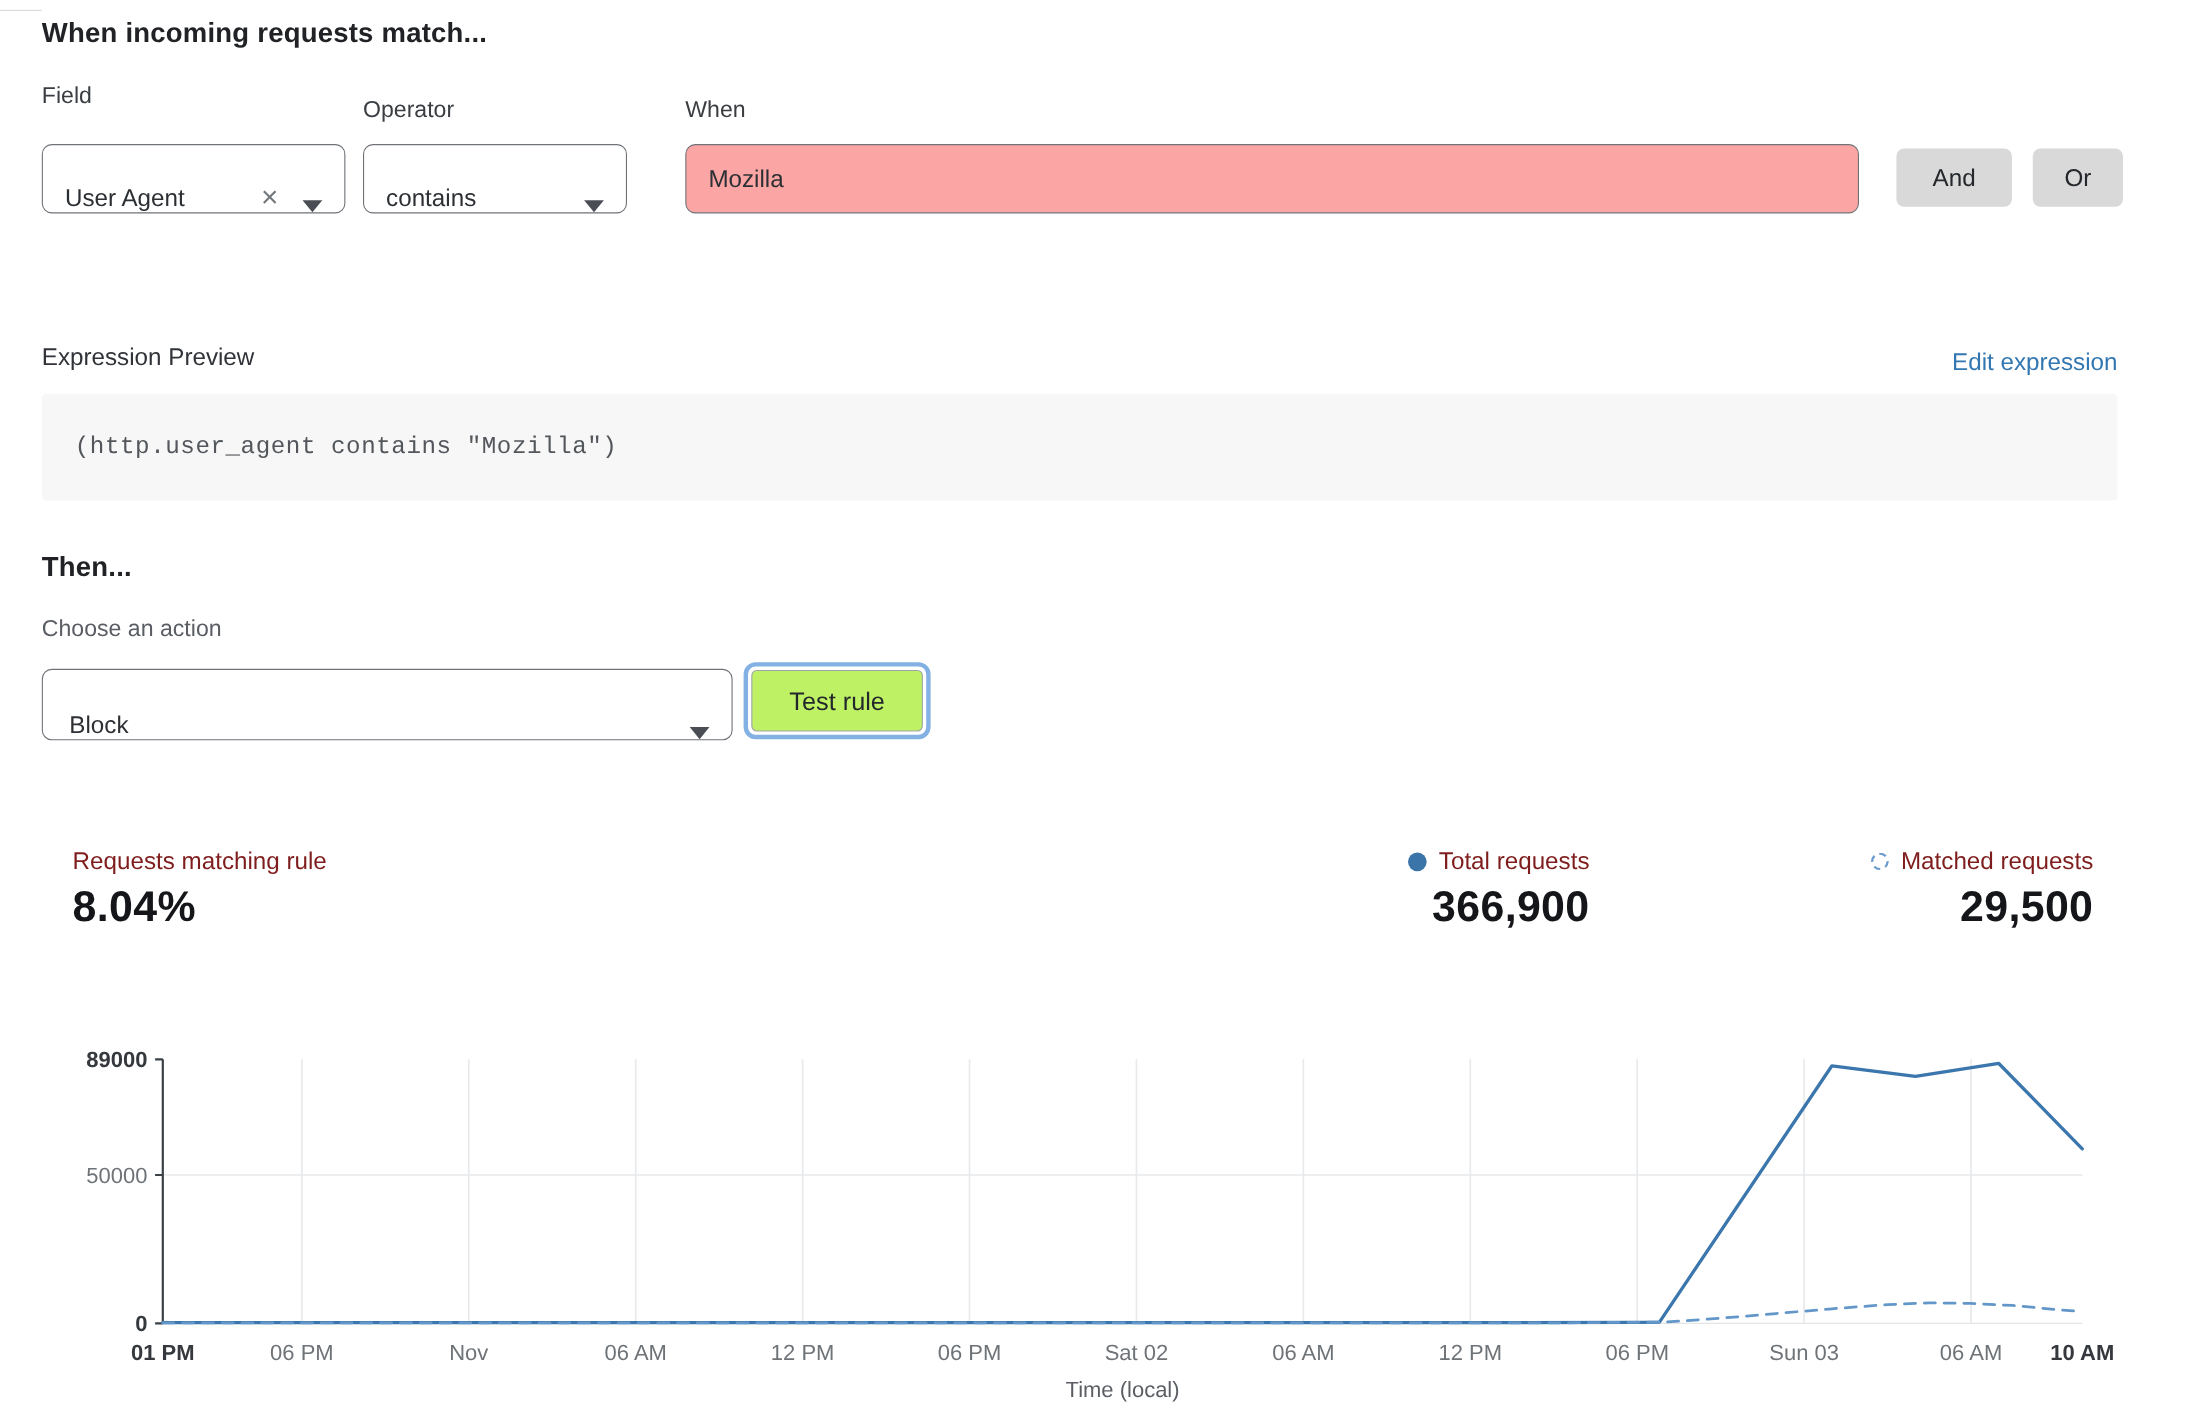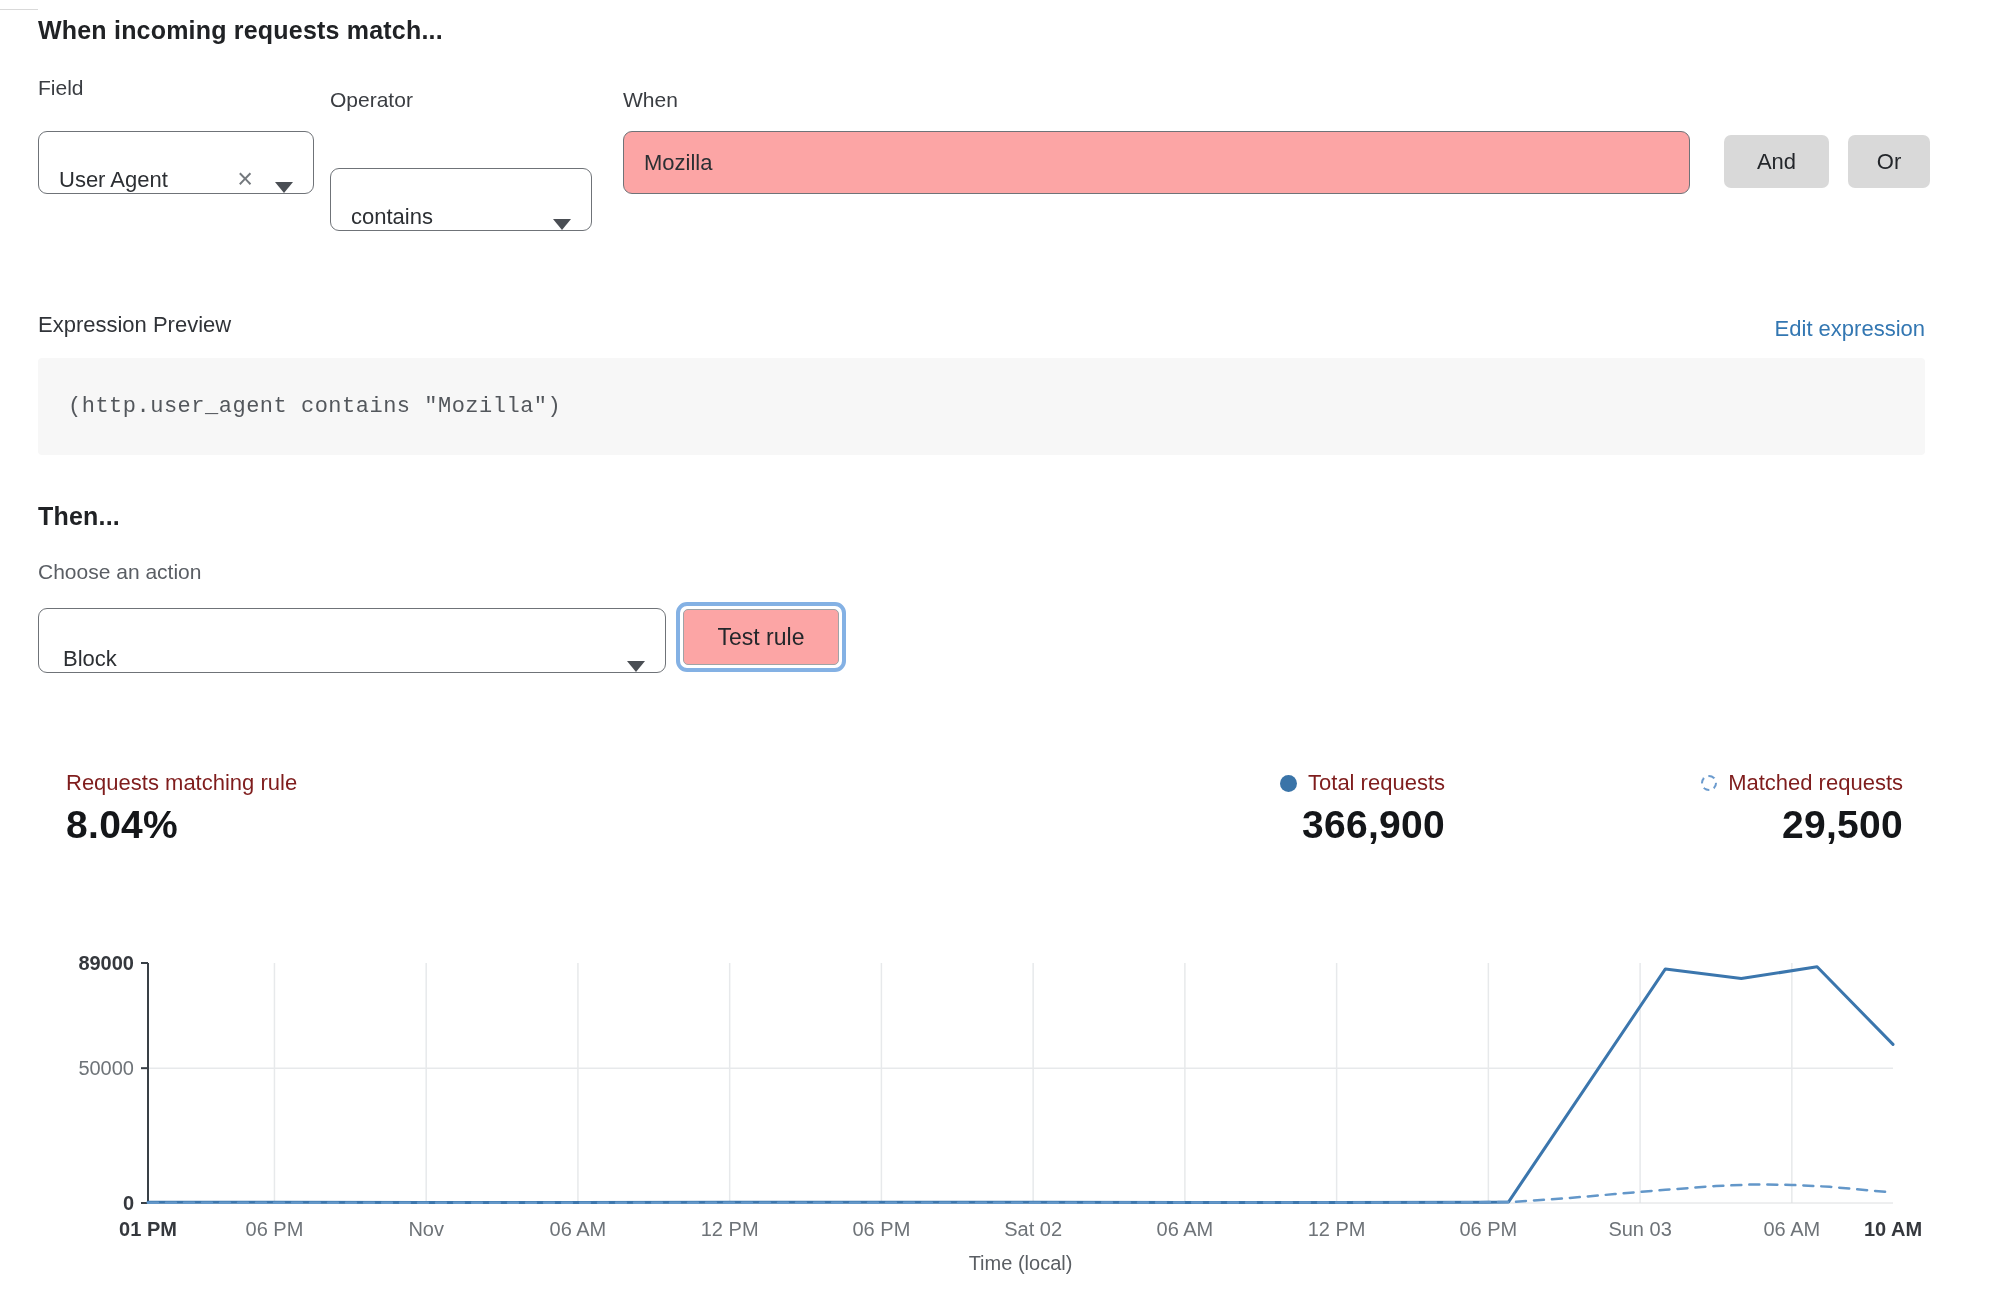--- a/index.html
+++ b/index.html
@@ -47,21 +47,21 @@
   }
 
   .choose-label { position:absolute; left:38px; top:560px; font-size:21px; color:#5a5e64; }
   .action-select { left:38px; top:608px; width:628px; }
 
   .test-rule-wrap {
     position:absolute; left:676px; top:602px; border:4px solid #84b1e4; border-radius:11px;
     padding:3px; background:#ffffff;
   }
   .test-rule-btn {
-    display:block; width:156px; height:56px; background:#fca5a5; border:1px solid #9fa3a7;
+    display:block; width:156px; height:56px; background:#bef264; border:1px solid #9fa3a7;
     border-radius:5px; font-size:23px; color:#24272b; font-family:"Liberation Sans", sans-serif; cursor:pointer;
   }
 
   .stat { position:absolute; top:770px; }
   .stat .stat-label-row { display:flex; align-items:center; gap:11px; font-size:22px; color:#7f1d1d; }
   .stat .stat-value { margin-top:7px; font-size:39px; font-weight:700; color:#141619; letter-spacing:.3px; }
   .stat-left { left:66px; }
   .stat-right { text-align:right; }
   .stat-right .stat-label-row { justify-content:flex-end; }
   .stat-total { right:554px; }
@@ -86,21 +86,21 @@
   <div class="field-label" style="left:38px; top:76px;">Field</div>
   <div class="field-label" style="left:330px; top:88px;text-align:right;">Operator</div>
   <div class="field-label" style="left:623px; top:88px;">When</div>
 
   <div class="control" style="left:38px; width:276px;">
     <span class="val">User Agent</span>
     <span class="clear-x">×</span>
     <span class="caret"></span>
   </div>
 
-  <div class="control" style="left:330px; width:262px;margin-top:37px;">
+  <div class="control" style="left:330px; width:240px;">
     <span class="val">contains</span>
     <span class="caret"></span>
   </div>
 
   <input class="value-input" style="left: 623px; width: 1067px;" value="Mozilla">
 
   <button class="conj-btn" style="left:1724px; width:105px;">And</button>
   <button class="conj-btn" style="left:1848px; width:82px;">Or</button>
 
   <div class="expr-label">Expression Preview</div>

